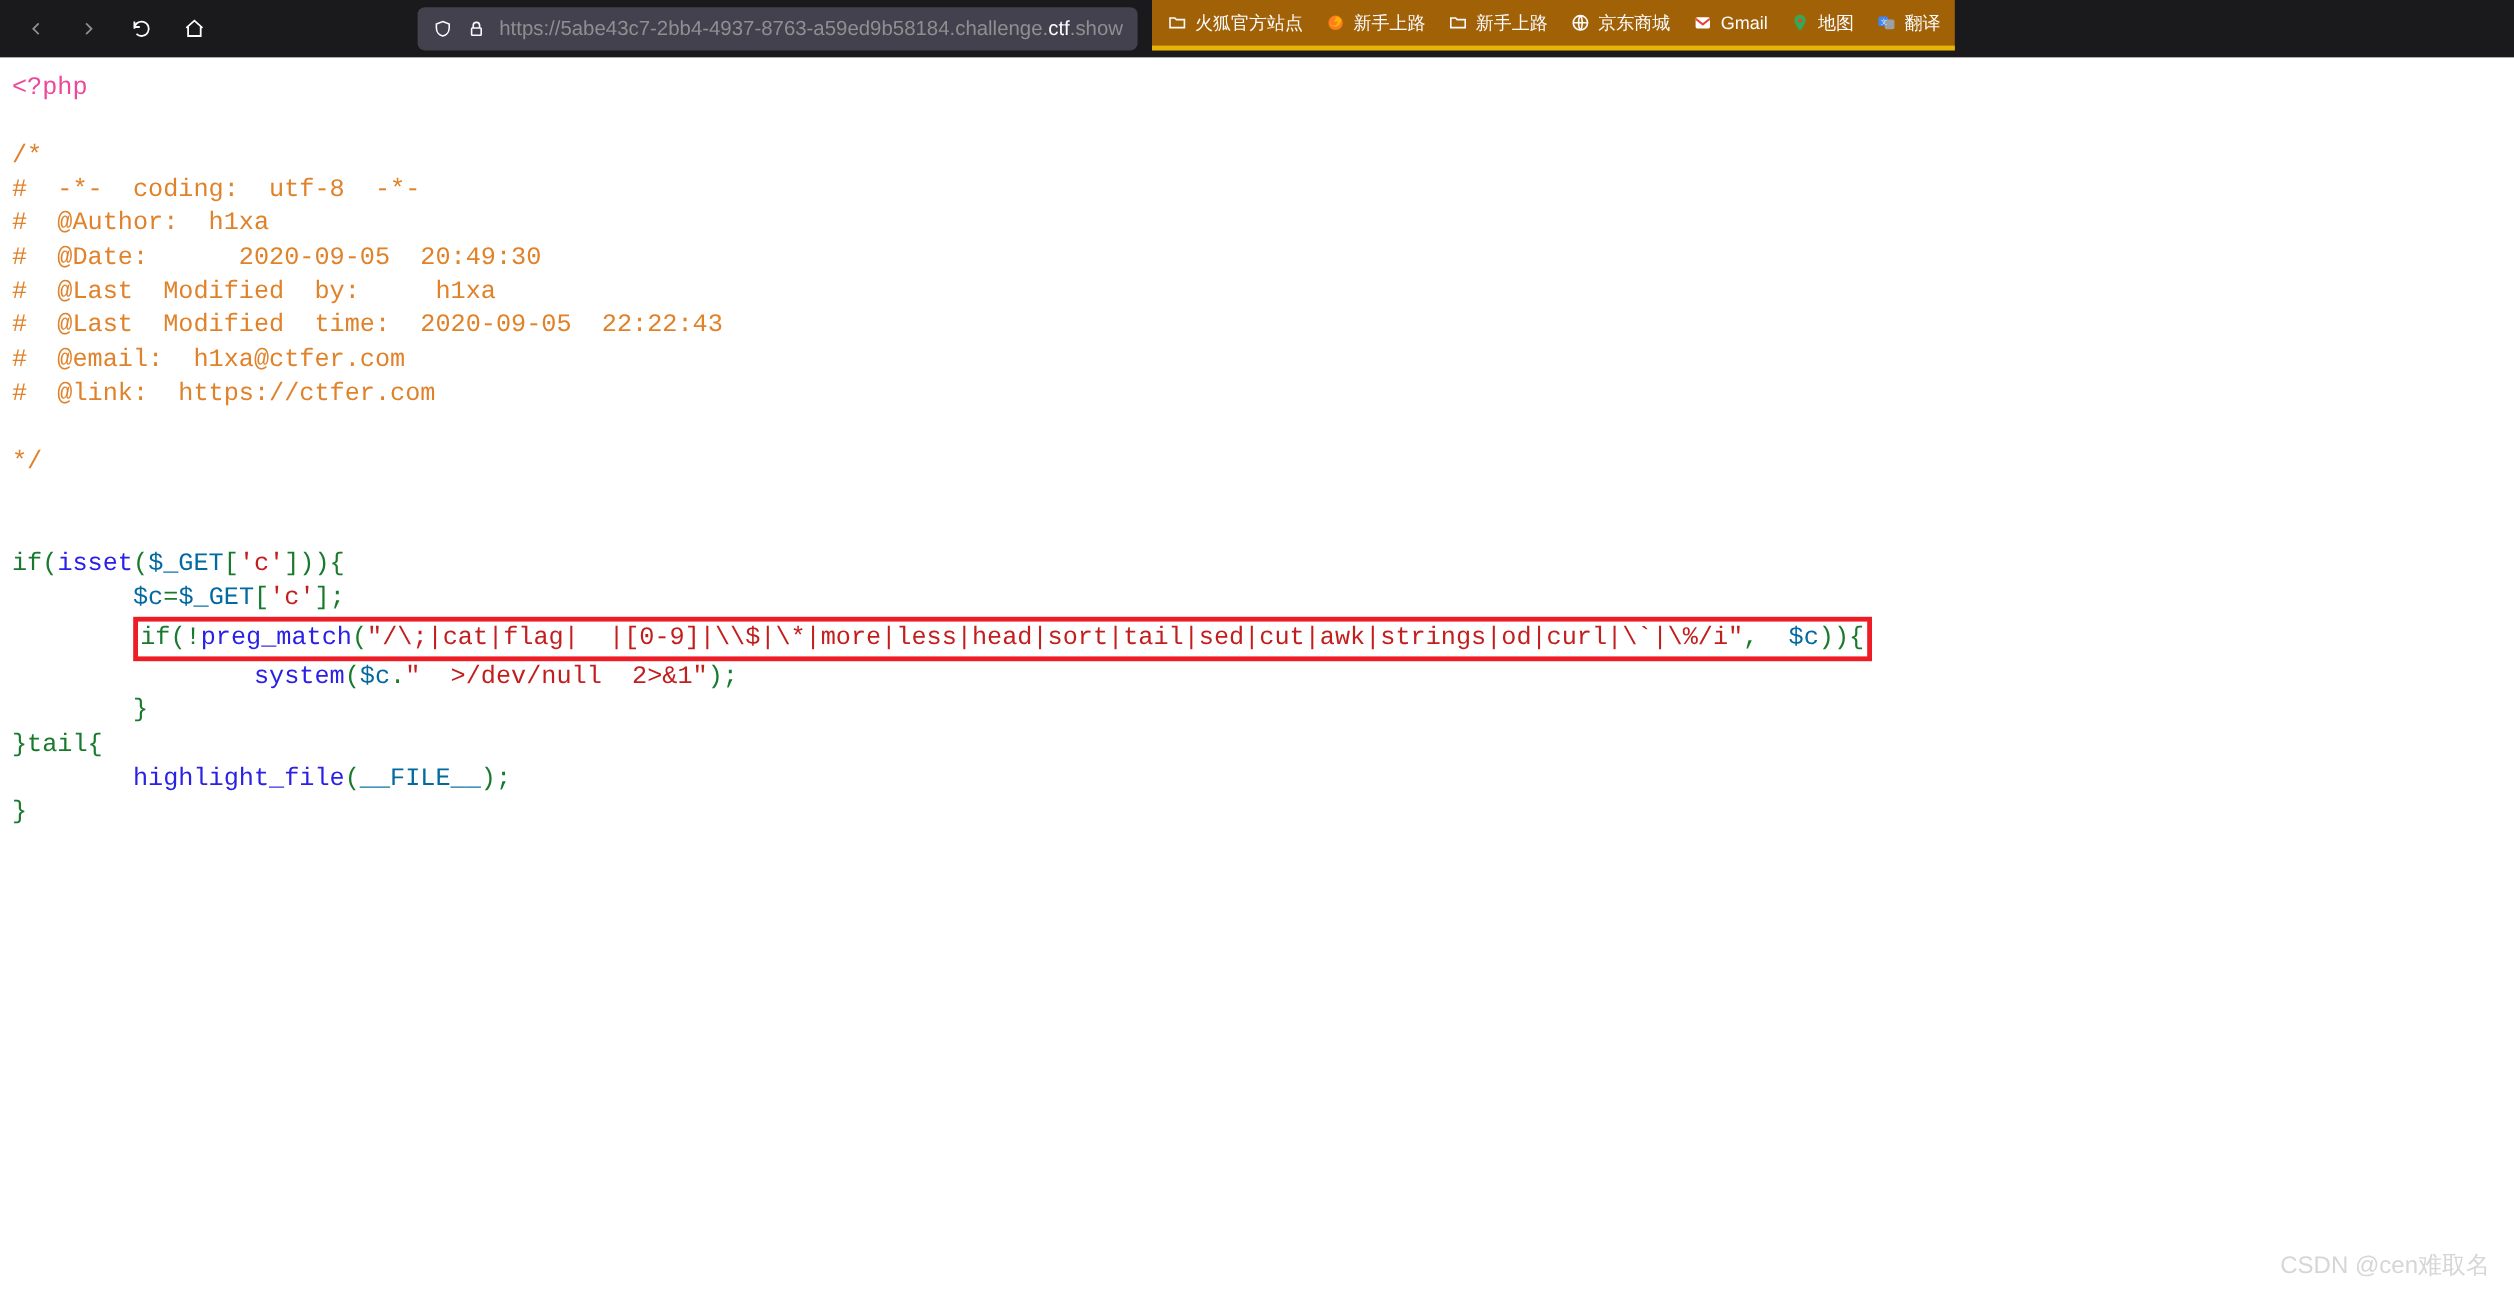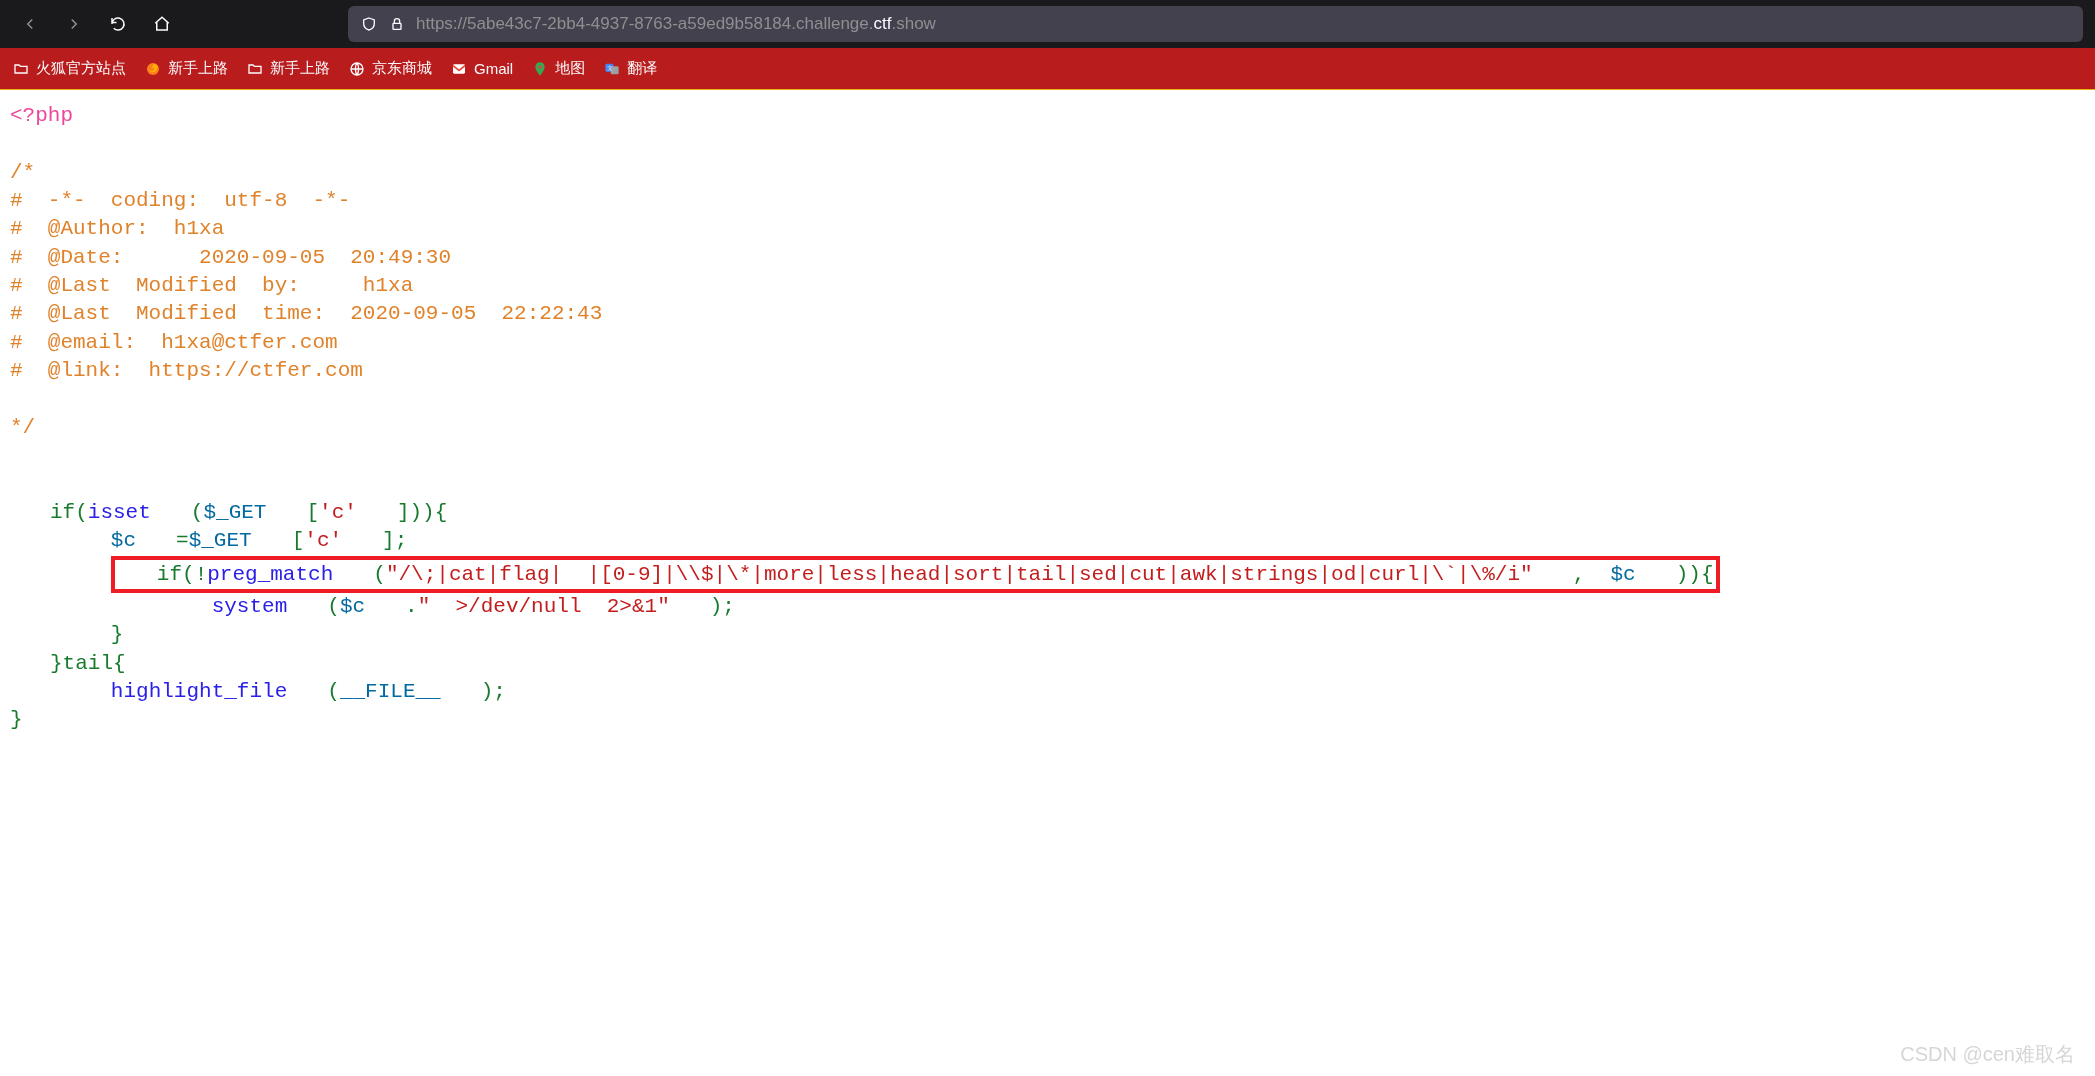--- a/index.html
+++ b/index.html
@@ -1,38 +1,38 @@
 <!DOCTYPE html>
 <html><head>
 <meta charset="utf-8">
 <style>
 * { margin: 0; padding: 0; box-sizing: border-box; }
 body { font-family: -apple-system, BlinkMacSystemFont, "Segoe UI", Arial, sans-serif; background: #fff; }
 
-.browser-chrome { background: #1a1a1d; display: flex; flex-direction: column; text-align: right; }
+.browser-chrome { background: #1a1a1d; display: flex; flex-direction: row; text-align: right; }
 .toolbar { display: flex; align-items: center; height: 48px; padding: 0 12px; gap: 8px; }
 .nav-btn { width: 36px; height: 36px; display: flex; align-items: center; justify-content: center; color: #fbfbfe; border-radius: 6px; cursor: pointer; }
 .nav-btn.disabled { color: #8f8f92; }
 .nav-btn svg { width: 18px; height: 18px; stroke: currentColor; fill: none; stroke-width: 2; }
 .addr-bar { flex: 1; background: #42414d; border-radius: 6px; height: 36px; display: flex; align-items: center; padding: 0 12px; margin-left: 160px; gap: 10px; color: #fbfbfe; font-size: 17px; }
 .addr-bar .icon { width: 18px; height: 18px; display: flex; align-items: center; justify-content: center; }
 .addr-bar .icon svg { width: 16px; height: 16px; stroke: #fbfbfe; fill: none; stroke-width: 2; }
 .url { color: #8f8f92; font-family: Arial, sans-serif; }
 .url .dom { color: #fbfbfe; }
 
-.bookmarks { display: flex; align-items: center; height: 42px; padding: 0 12px; gap: 18px; background: #b91c1c; border-bottom: 1px solid #eab308; }
+.bookmarks { display: flex; align-items: center; height: 42px; padding: 0 12px; gap: 18px; background: #a16207; border-bottom: 4px solid #eab308; }
 .bm { display: flex; align-items: center; gap: 6px; color: #fbfbfe; font-size: 15px; cursor: pointer; }
 .bm .bm-icon { width: 18px; height: 18px; display: flex; align-items: center; justify-content: center; }
 .bm .bm-icon svg { width: 16px; height: 16px; }
 
 .page { background: #fff; padding: 12px 10px; font-family: "Consolas","Monaco","Courier New",monospace; font-size: 21px; line-height: 1.35; }
 .page pre { white-space: pre; font-family: inherit; }
 .php-tag { color: #ec4899; }
 .comment { color: #e0822a; }
-.kw { color: #187a2c; margin-left: 40px; }
+.kw { color: #187a2c; }
 .var { color: #0369a1; }
 .str { color: #c31e1e; }
 .func { color: #2a20e6; }
 .brace { color: #187a2c; }
 
 .redbox { border: 4px solid #ee1c25; display: inline-block; padding: 1px 2px 0px 2px; }
 
 .watermark { position: fixed; right: 20px; bottom: 8px; color: #d6d6d6; font-size: 20px; font-family: Arial,sans-serif; }
 </style>
 </head>

